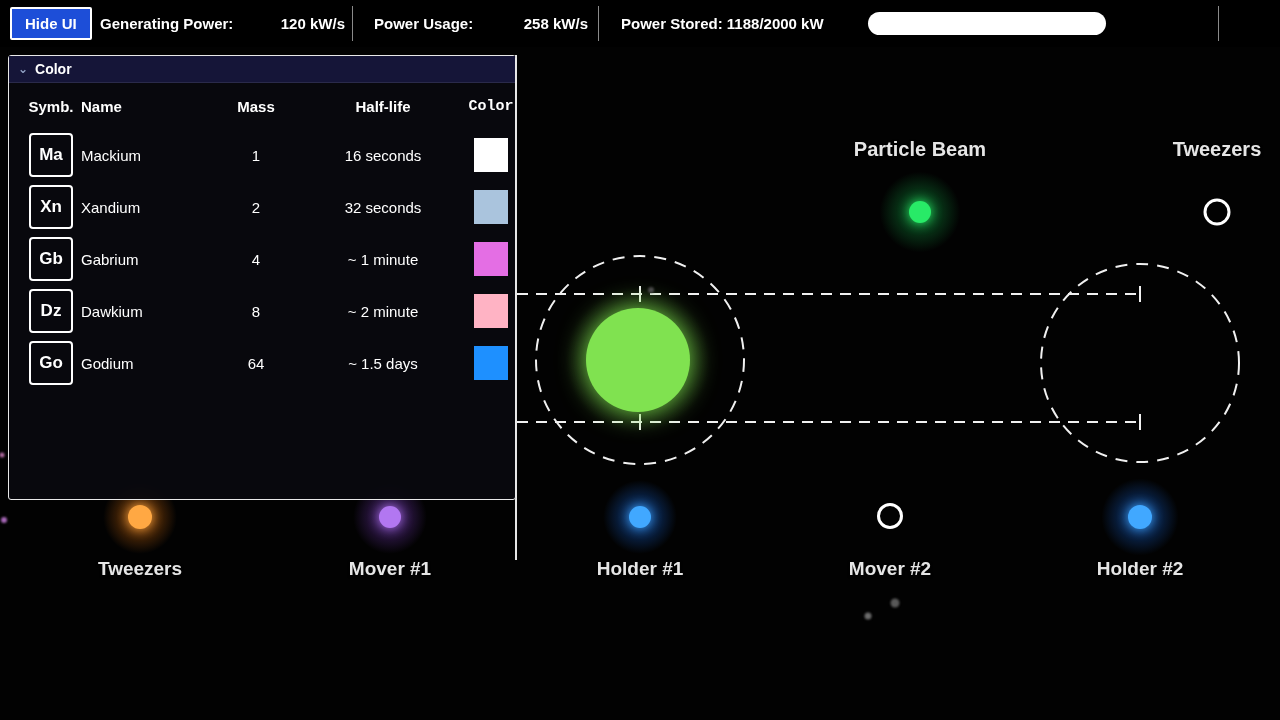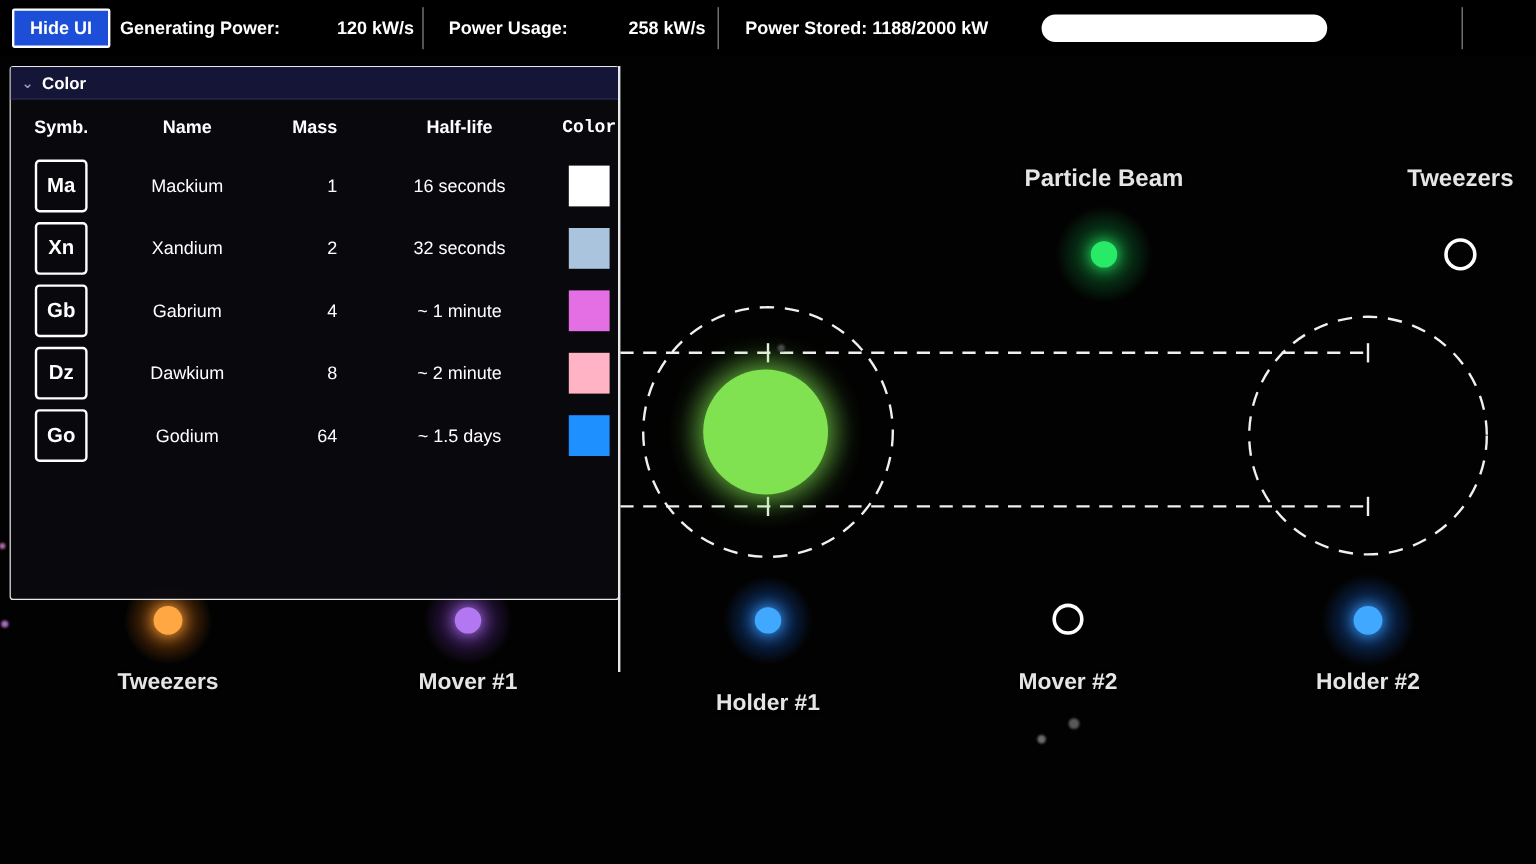--- a/index.html
+++ b/index.html
@@ -20,22 +20,22 @@
   .panel{position:absolute;left:8px;top:55px;width:508px;height:445px;z-index:20;
          background:rgba(8,8,14,0.94);border:1px solid #e9e9e9;border-radius:3px;box-sizing:border-box;}
   .panel-title{height:26px;background:#151538;display:flex;align-items:center;gap:7px;
                padding-left:9px;font-size:14px;font-weight:600;border-bottom:1px solid #2a2a4a;cursor:pointer;}
   .chev{color:#93a3c6;font-size:12px;line-height:1;}
   .thead,.trow{display:grid;grid-template-columns:60px 150px 62px 180px 36px;
                align-items:center;padding:0 20px 0 12px;}
   .thead{height:46px;font-size:15px;font-weight:bold;}
   .trow{height:52px;font-size:15px;}
   .c-symb{display:flex;justify-content:center;}
-  .c-name{text-align:center;}
-  .c-mass{text-align:right;padding-right:12px;}
+  .c-name{}
+  .c-mass{text-align:center;padding-right:12px;}
   .c-half{text-align:center;}
   .c-color{display:flex;justify-content:center;font-family:Liberation Mono, monospace;}
   .symbox{width:44px;height:44px;border:2px solid #fff;border-radius:4px;box-sizing:border-box;
           display:flex;align-items:center;justify-content:center;font-weight:bold;font-size:17px;}
   .swatch{width:34px;height:34px;display:block;}
 
   
   .scene{position:absolute;inset:0;z-index:1;}
   .scene svg{position:absolute;inset:0;pointer-events:none;}
   .boundary{position:absolute;left:515px;top:55px;width:2px;height:505px;background:#e6e6e6;}
@@ -96,21 +96,21 @@
     <div class="dot" style="left: 868px; top: 616px; width: 7px; height: 7px; background-color: rgb(107, 107, 107);"></div>
     <div class="dot" style="left: 895px; top: 603px; width: 9px; height: 9px; background-color: rgb(88, 88, 88);"></div>
     <div class="dot" style="left: 651px; top: 290px; width: 6px; height: 6px; background-color: rgb(74, 74, 74);"></div>
     <div class="dot" style="left: 2px; top: 455px; width: 5px; height: 5px; background-color: rgb(176, 106, 160);"></div>
     <div class="dot" style="left: 4px; top: 520px; width: 6px; height: 6px; background-color: rgb(168, 104, 184);"></div>
 
     <div class="slabel hdr" style="left:920px;top:138px">Particle Beam</div>
     <div class="slabel hdr" style="left:1217px;top:138px">Tweezers</div>
     <div class="slabel" style="left:140px;top:558px">Tweezers</div>
     <div class="slabel" style="left:390px;top:558px">Mover #1</div>
-    <div class="slabel" style="left:640px;top:576px">Holder #1</div>
+    <div class="slabel" style="left:640px;top:558px">Holder #1</div>
     <div class="slabel" style="left:890px;top:558px">Mover #2</div>
     <div class="slabel" style="left:1140px;top:558px">Holder #2</div>
   </div>
 
   <div class="panel">
     <div class="panel-title">
       <span class="chev">⌄</span>
       <span>Color</span>
     </div>
     <div class="thead">

